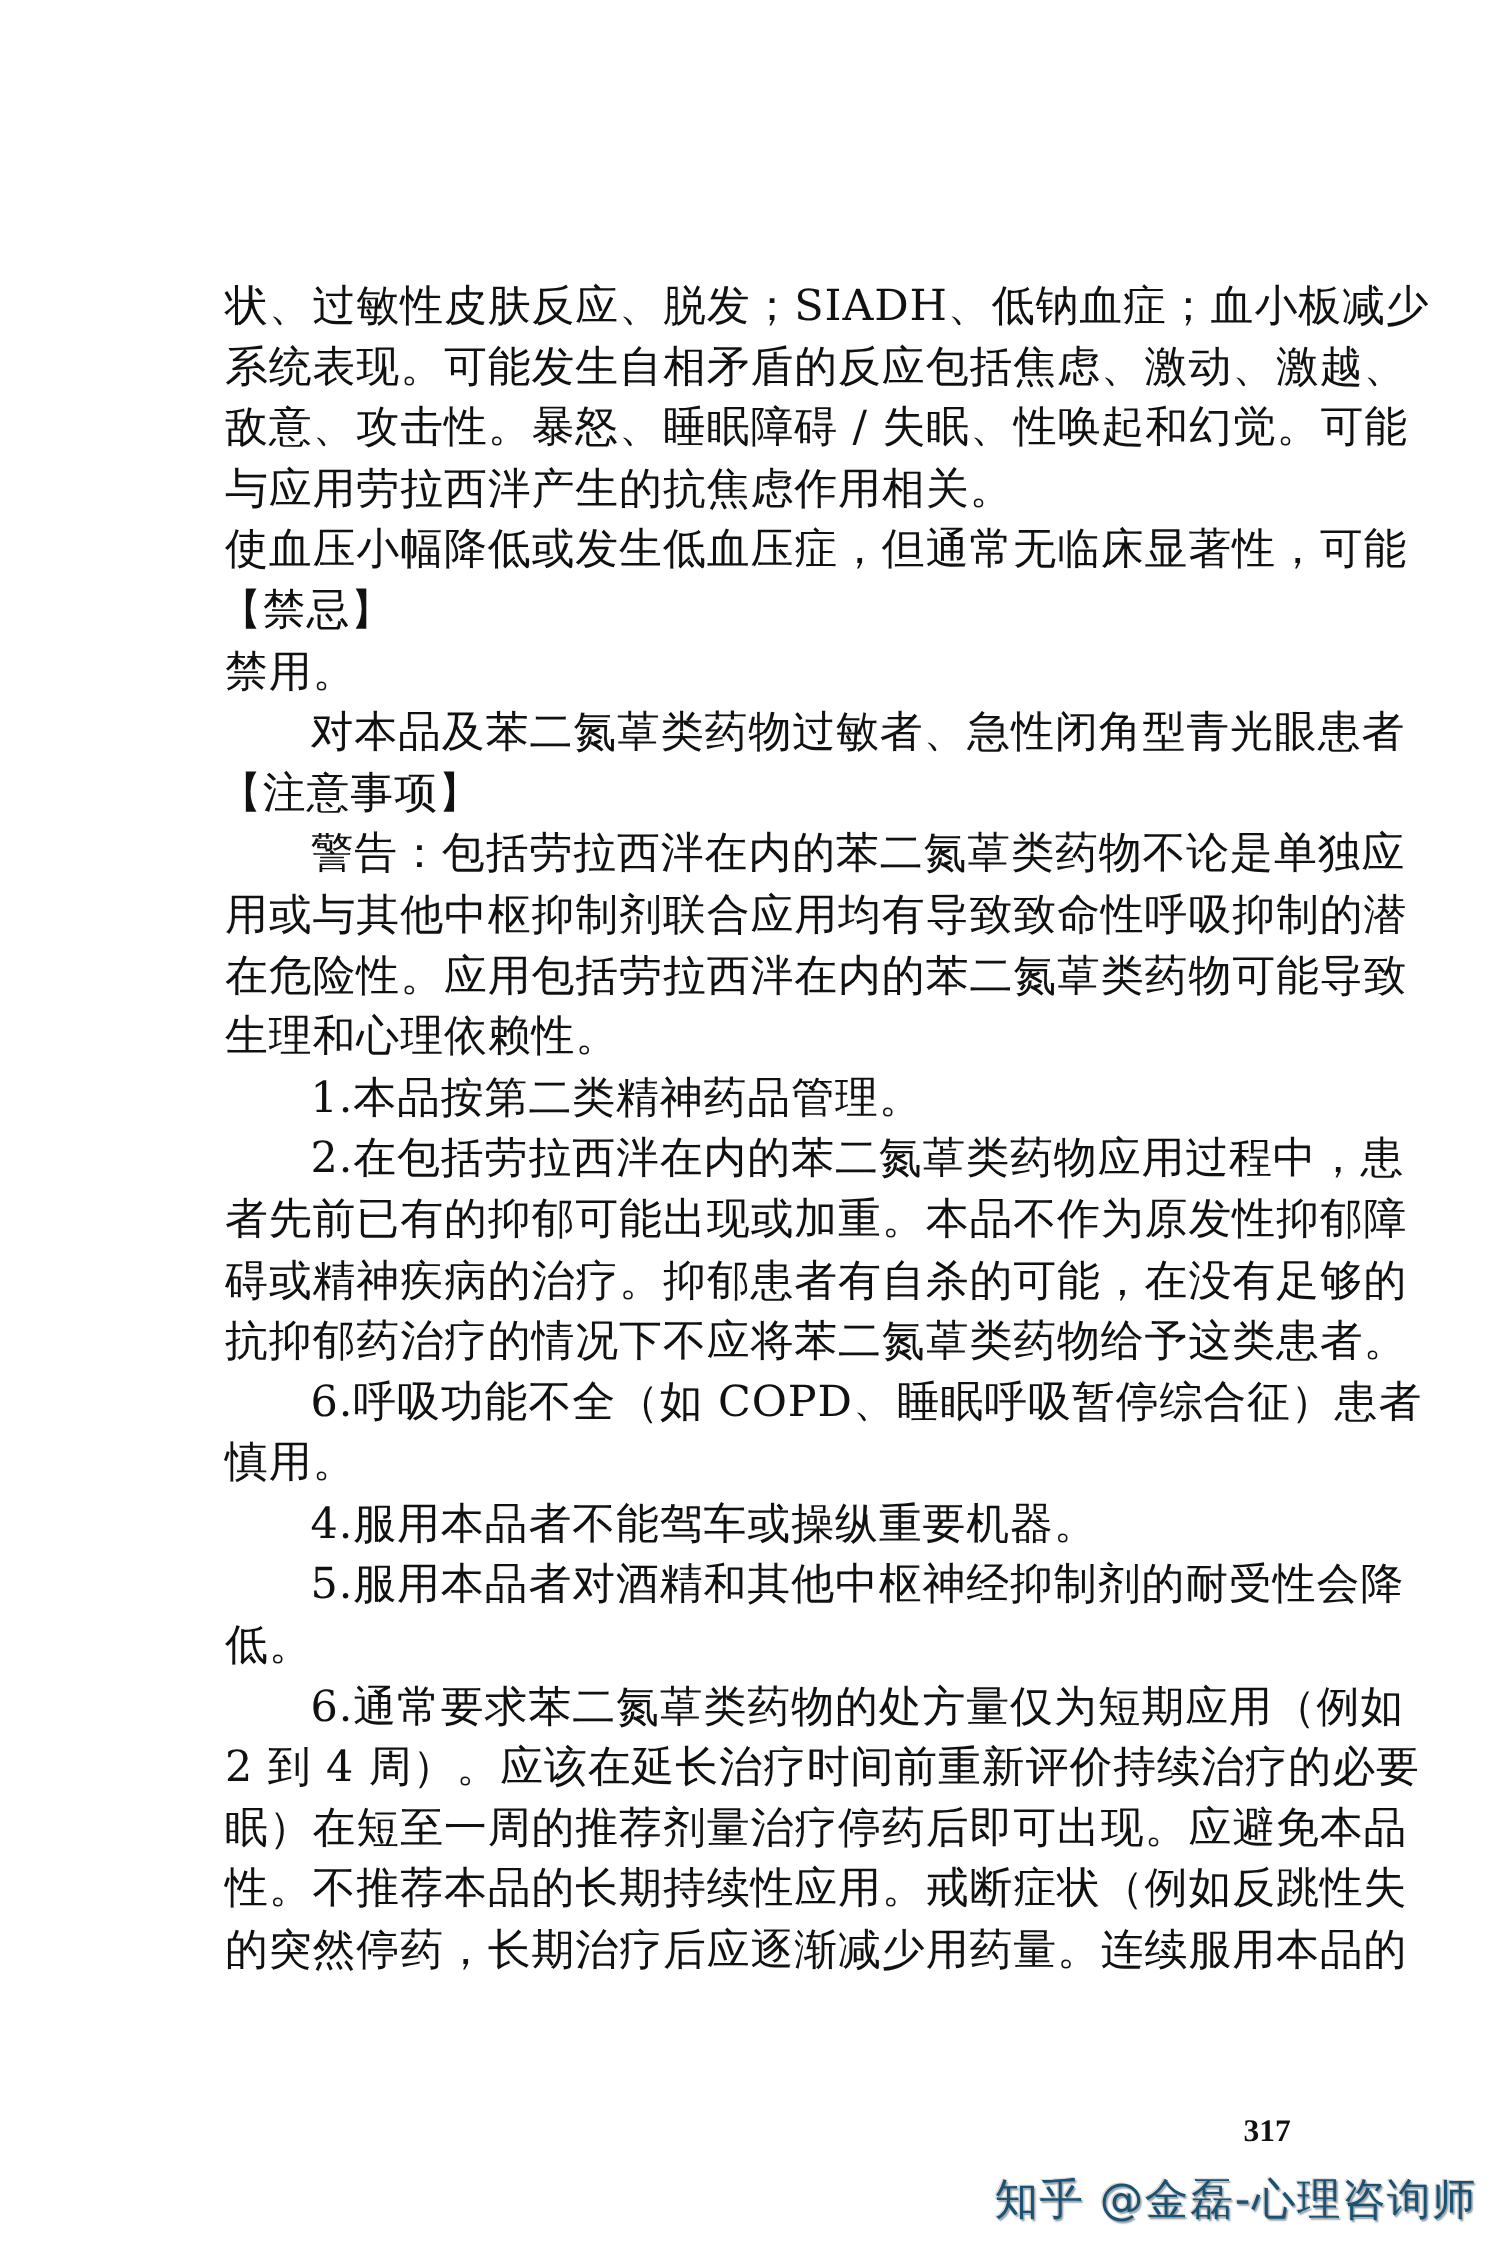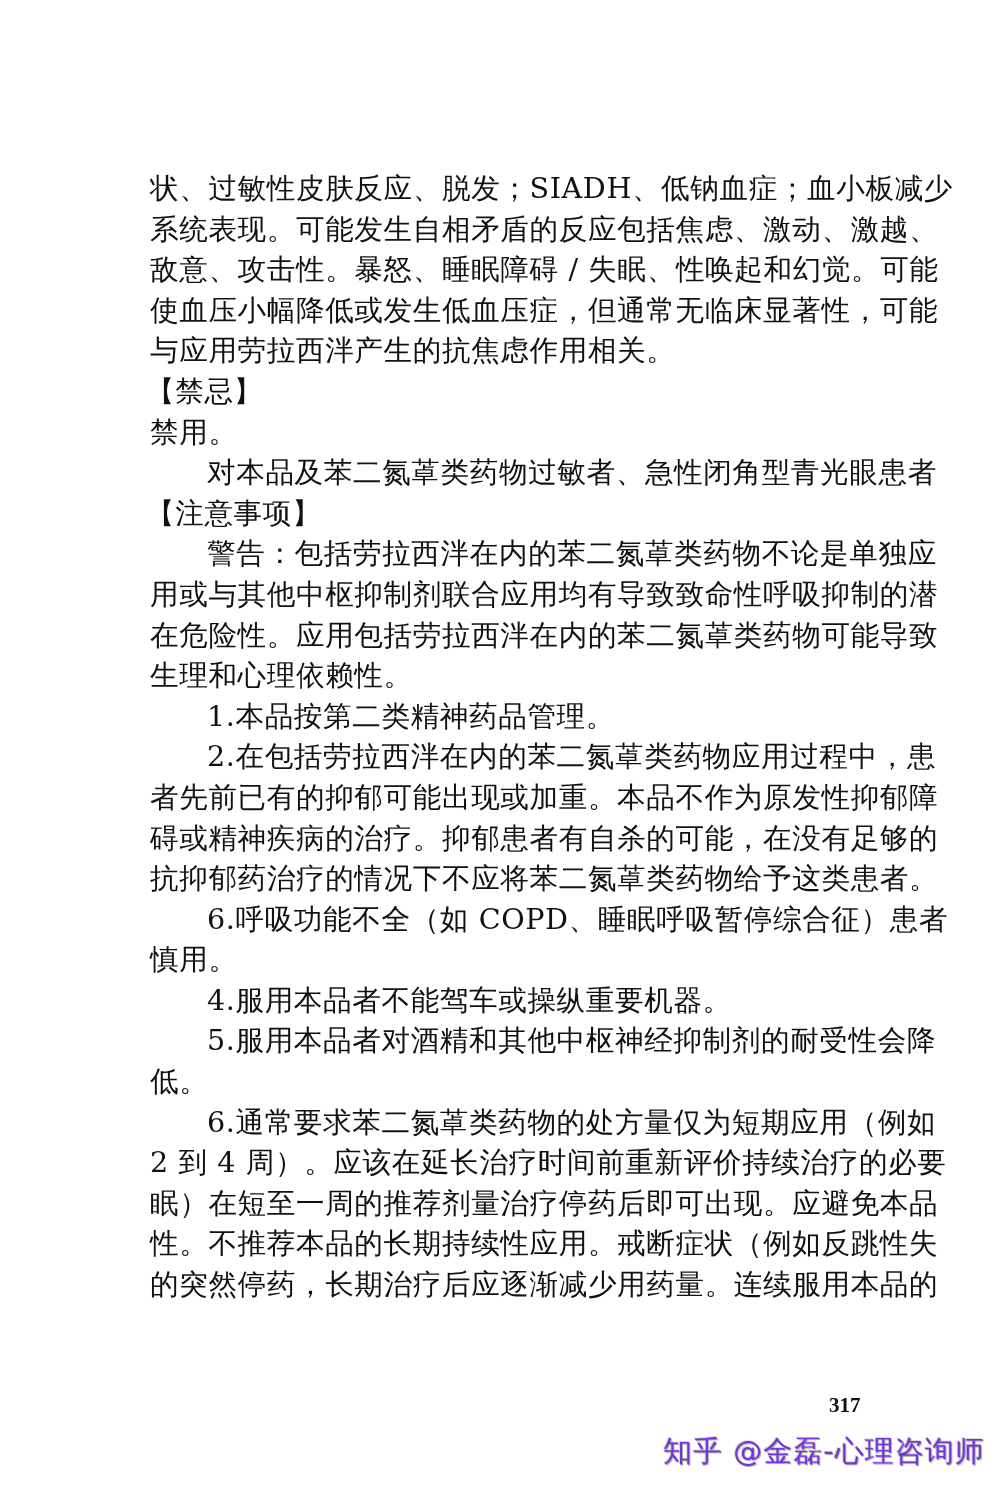--- a/index.html
+++ b/index.html
@@ -10,21 +10,21 @@
     body {
       width: 1000px;
       height: 1495px;
       position: relative;
       overflow: hidden;
       font-family: "DejaVu Serif", "Liberation Serif", serif;
       color: #111111;
     }
     .page {
       position: absolute;
-      left: 0; top: 0;
+      left: 0; top: 15px;
       width: 1000px; height: 1231px;
     }
     .text-block {
       position: absolute;
       left: 150px;
       top: 168px;
       width: 722px;
     }
     .line {
       height: 40.6px;
@@ -55,36 +55,36 @@
       font-weight: bold;
       font-size: 21px;
       color: #111;
     }
     .watermark {
       position: absolute;
       left: 663px;
       top: 1432px;
       font-family: "DejaVu Sans", "Liberation Sans", sans-serif;
       font-size: 29px;
-      color: #6d28d9;
+      color: #0c4a6e;
       letter-spacing: 1px;
       text-shadow: 1px 1px 1px #9a9a9a, -1px -1px 0 #d8d8d8;
       opacity: 0.95;
     }
   </style>
 </head>
 <body>
 
 <div class="page">
   <div class="text-block">
     <div class="line">状、过敏性皮肤反应、脱发；SIADH、低钠血症；血小板减少</div>
     <div class="line">系统表现。可能发生自相矛盾的反应包括焦虑、激动、激越、</div>
     <div class="line">敌意、攻击性。暴怒、睡眠障碍 / 失眠、性唤起和幻觉。可能</div>
+    <div class="line last">与应用劳拉西泮产生的抗焦虑作用相关。</div>
     <div class="line">使血压小幅降低或发生低血压症，但通常无临床显著性，可能</div>
-    <div class="line last">与应用劳拉西泮产生的抗焦虑作用相关。</div>
     <div class="line heading">【禁忌】</div>
     <div class="line last">禁用。</div>
     <div class="line indent">对本品及苯二氮䓬类药物过敏者、急性闭角型青光眼患者</div>
     <div class="line heading">【注意事项】</div>
     <div class="line indent">警告：包括劳拉西泮在内的苯二氮䓬类药物不论是单独应</div>
     <div class="line">用或与其他中枢抑制剂联合应用均有导致致命性呼吸抑制的潜</div>
     <div class="line">在危险性。应用包括劳拉西泮在内的苯二氮䓬类药物可能导致</div>
     <div class="line last">生理和心理依赖性。</div>
     <div class="line indent last">1.本品按第二类精神药品管理。</div>
     <div class="line indent">2.在包括劳拉西泮在内的苯二氮䓬类药物应用过程中，患</div>

